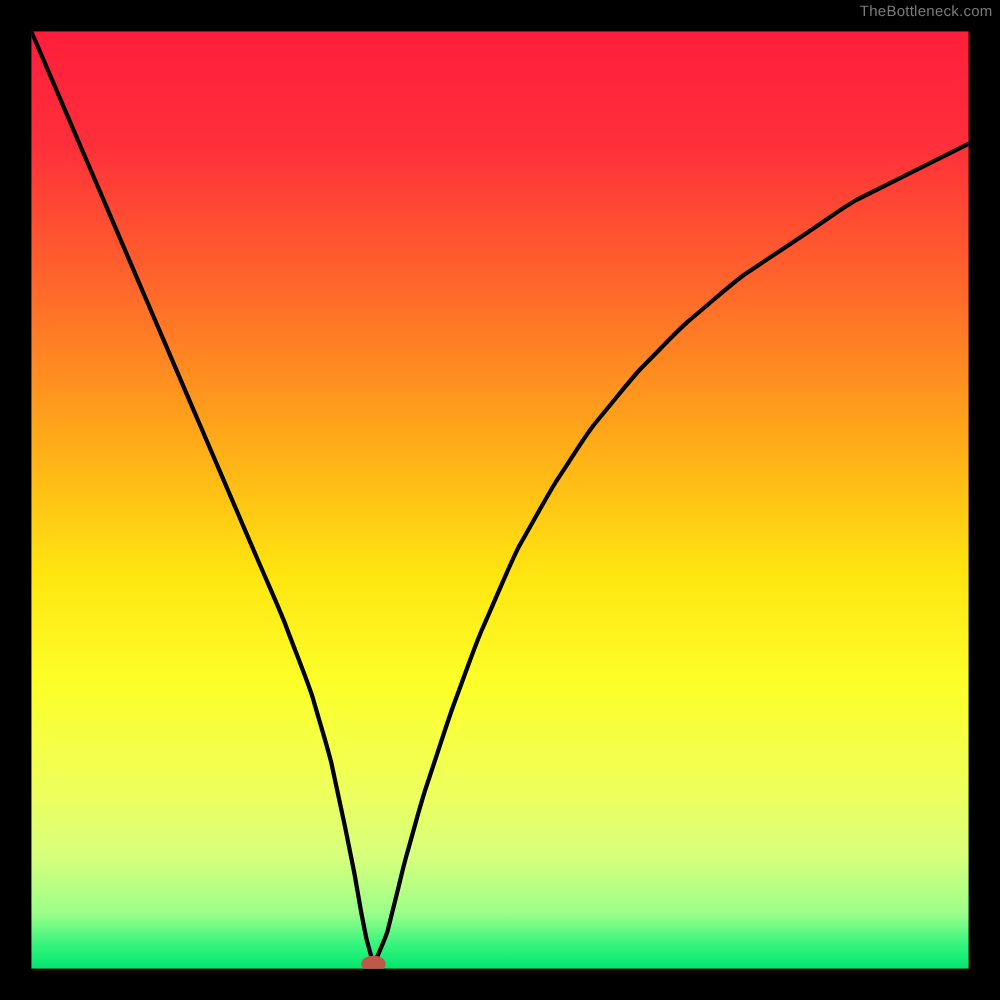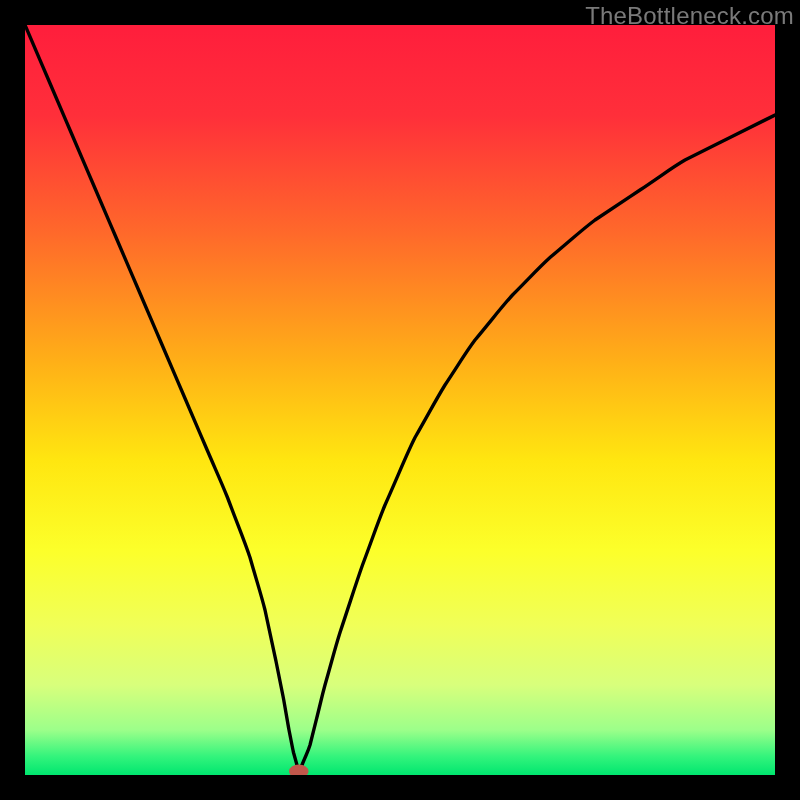--- a/index.html
+++ b/index.html
@@ -21,21 +21,21 @@
     left: 25px;
     top: 25px;
     width: 750px;
     height: 750px;
   }
   .attribution {
     position: absolute;
     top: 2px;
     right: 6px;
     color: #7a7a7a;
-    font-size: 24px;
+    font-size: 12px;
     font-weight: 500;
     letter-spacing: 0.2px;
     user-select: none;
     text-align: center;
   }
   svg { display: block; }
 </style>
 </head>
 <body>
 

